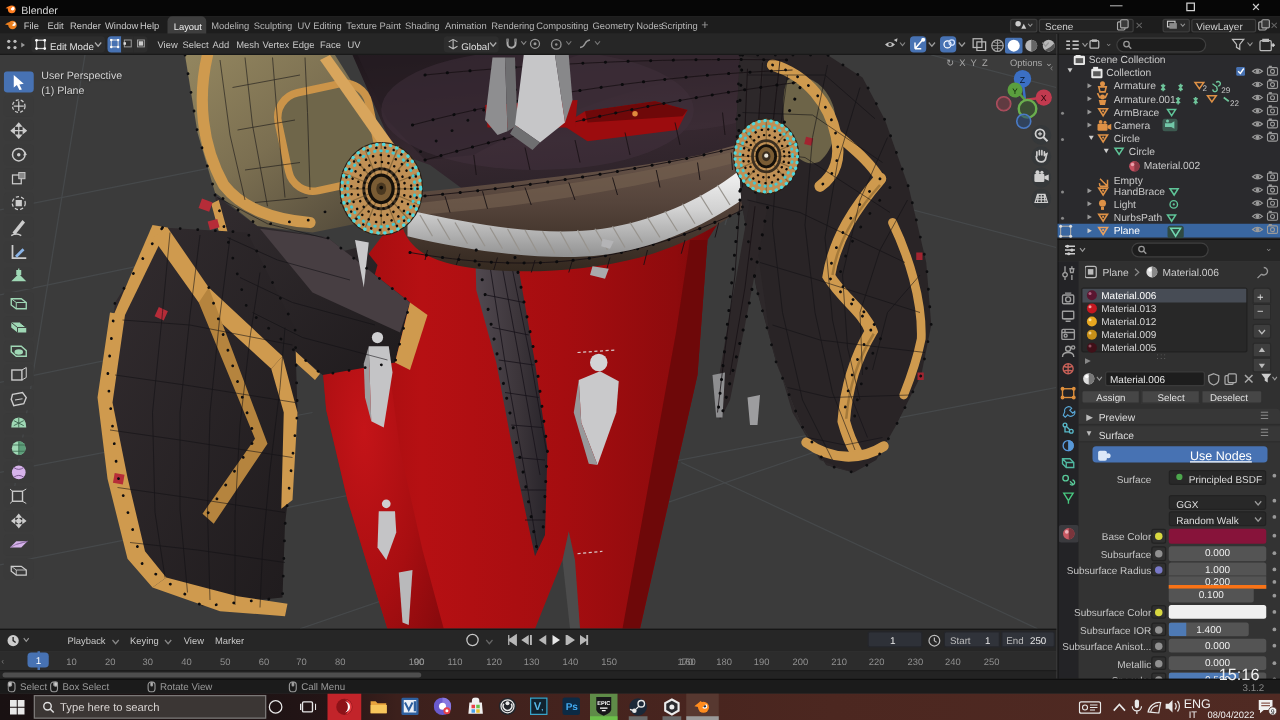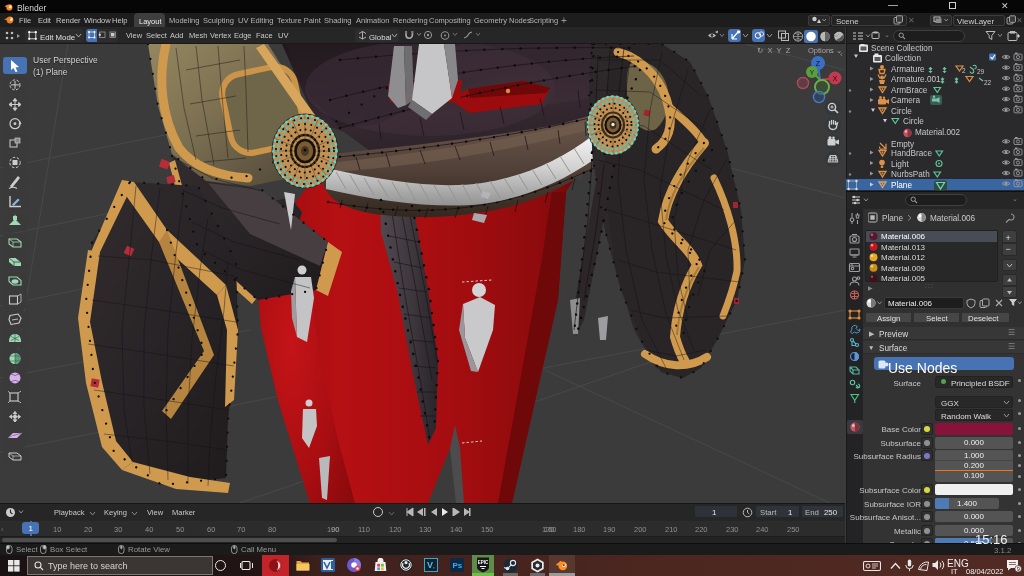--- a/index.html
+++ b/index.html
@@ -927,21 +927,21 @@
 <div class="abs" style="left:868px;top:344px;font-size:6.5px;color:#bbb;">▼</div>
 <div class="abs" style="left:879px;top:343.5px;font-size:8.2px;color:#ddd;">Surface</div>
 <div class="abs" style="left:1008px;top:342px;font-size:8px;color:#888;">☰</div>
 <div class="abs" style="left:863px;top:354px;width:161px;height:189px;background:#333333;"></div>
 
 <div class="abs" style="left:874px;top:357px;width:140px;height:13px;background:#4772b3;border-radius:3px;"></div>
 <svg class="abs" style="left:878px;top:359.5px" width="11" height="9" viewBox="0 0 11 9">
       <rect x="0.5" y="0.5" width="7" height="8" rx="1.5" fill="#dce8f8"></rect>
       <circle cx="8.5" cy="4.5" r="2" fill="#dce8f8"></circle>
     </svg>
-<div class="abs" style="left:888px;top:359.5px;font-size:14px;color:#fff;">Use Nodes</div>
+<div class="abs" style="left:952px;top:359.5px;font-size:10px;color:#fff;text-decoration:underline;">Use Nodes</div>
 
 <div class="abs" style="left:863px;top:376px;width:161px;height:167px;font-size:8px;color:#c6c6c6;">
 <div class="abs" style="right:103px;top:3px;">Surface</div>
 <div class="abs" style="left:72px;top:0px;width:78px;height:12px;background:#282828;border-radius:2px;border:1px solid #222;"></div>
 <div class="abs" style="left:78px;top:3px;width:5px;height:5px;border-radius:50%;background:#4ca64c;"></div>
 <div class="abs" style="left:88px;top:3px;color:#ddd;">Principled BSDF</div>
 <div class="abs" style="left:72px;top:20px;width:78px;height:12px;background:#282828;border-radius:2px;border:1px solid #222;"></div>
 <div class="abs" style="left:78px;top:23px;color:#ddd;">GGX</div>
 <svg class="abs" style="left:140px;top:24px" width="7" height="5">
         <path d="M1,1 L3.5,4 L6,1" stroke="#999" fill="none"></path>
@@ -956,22 +956,22 @@
 <div class="abs" style="left:61px;top:50px;width:6px;height:6px;border-radius:50%;background:#d8d840;"></div>
 <div class="abs" style="left:72px;top:47px;width:78px;height:12px;background:#87133a;border-radius:2px;"></div>
 <div class="abs" style="right:103px;top:63px;">Subsurface</div>
 <div class="abs" style="left:58px;top:61px;width:12px;height:12px;background:#303030;border:1px solid #222;border-radius:2px;"></div>
 <div class="abs" style="left:61px;top:64px;width:6px;height:6px;border-radius:50%;background:#909090;"></div>
 <div class="abs" style="left:72px;top:61px;width:78px;height:12px;background:#545454;border-radius:2px;color:#f0f0f0;text-align:center;"><span style="line-height:12px;">0.000</span></div>
 <div class="abs" style="right:103px;top:76px;">Subsurface Radius</div>
 <div class="abs" style="left:58px;top:74px;width:12px;height:11px;background:#303030;border:1px solid #222;border-radius:2px;"></div>
 <div class="abs" style="left:61px;top:77px;width:6px;height:6px;border-radius:50%;background:#7878c8;"></div>
 <div class="abs" style="left:72px;top:74px;width:78px;height:11px;background:#545454;border-radius:2px 2px 0 0;color:#f0f0f0;text-align:center;border-bottom:1px solid #464646;"><span style="line-height:11px;">1.000</span></div>
-<div class="abs" style="left:72px;top:85px;width:78px;height:10px;background:#545454;color:#f0f0f0;text-align:center;border-bottom:1px solid #f97316;"><span style="line-height:10px;">0.200</span></div>
-<div class="abs" style="left:72px;top:95px;width:78px;height:10.5px;background:#545454;border-radius:0 0 2px 2px;color:#f0f0f0;text-align:center;"><span style="line-height:10px;">0.100</span></div>
+<div class="abs" style="left:72px;top:85px;width:78px;height:10px;background:#545454;color:#f0f0f0;text-align:center;border-bottom:3px solid #f97316;"><span style="line-height:10px;">0.200</span></div>
+<div class="abs" style="left:72px;top:95px;width:68px;height:10.5px;background:#545454;border-radius:0 0 2px 2px;color:#f0f0f0;text-align:center;"><span style="line-height:10px;">0.100</span></div>
 <div class="abs" style="right:103px;top:110px;">Subsurface Color</div>
 <div class="abs" style="left:58px;top:108px;width:12px;height:11px;background:#303030;border:1px solid #222;border-radius:2px;"></div>
 <div class="abs" style="left:61px;top:111px;width:6px;height:6px;border-radius:50%;background:#d8d840;"></div>
 <div class="abs" style="left:72px;top:108px;width:78px;height:11px;background:#f0f0f0;border-radius:2px;"></div>
 <div class="abs" style="right:103px;top:124px;">Subsurface IOR</div>
 <div class="abs" style="left:58px;top:122px;width:12px;height:11px;background:#303030;border:1px solid #222;border-radius:2px;"></div>
 <div class="abs" style="left:61px;top:125px;width:6px;height:6px;border-radius:50%;background:#909090;"></div>
 <div class="abs" style="left:72px;top:122px;width:64px;height:11px;background:#545454;border-radius:2px;color:#f0f0f0;text-align:center;overflow:hidden;"><div class="abs" style="left:0;top:0;width:14px;height:11px;background:#4e7ab5;"></div><span style="line-height:11px;position:relative;">1.400</span></div>
 <div class="abs" style="right:103px;top:137px;">Subsurface Anisot...</div>
 <div class="abs" style="left:58px;top:135px;width:12px;height:11px;background:#303030;border:1px solid #222;border-radius:2px;"></div>

